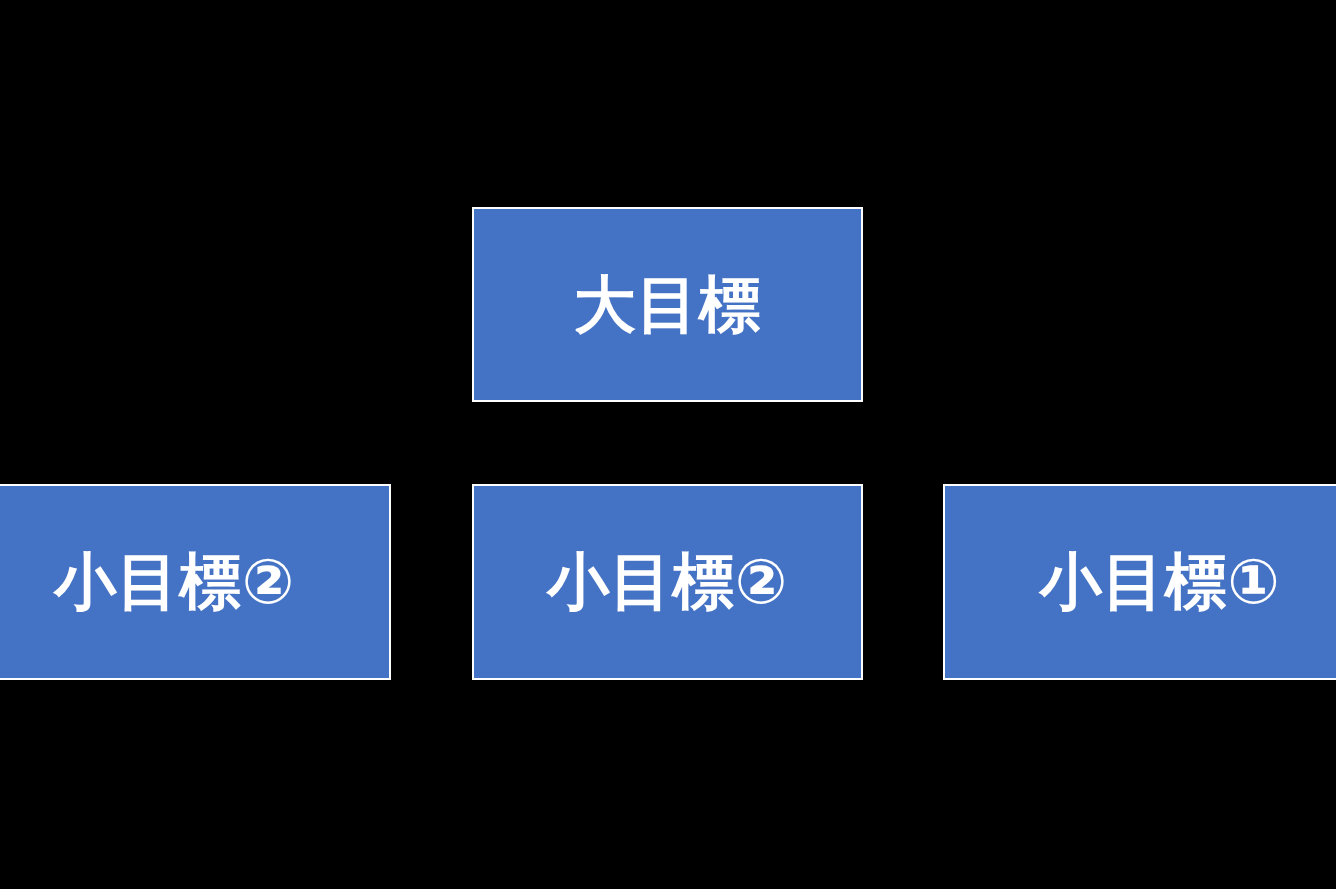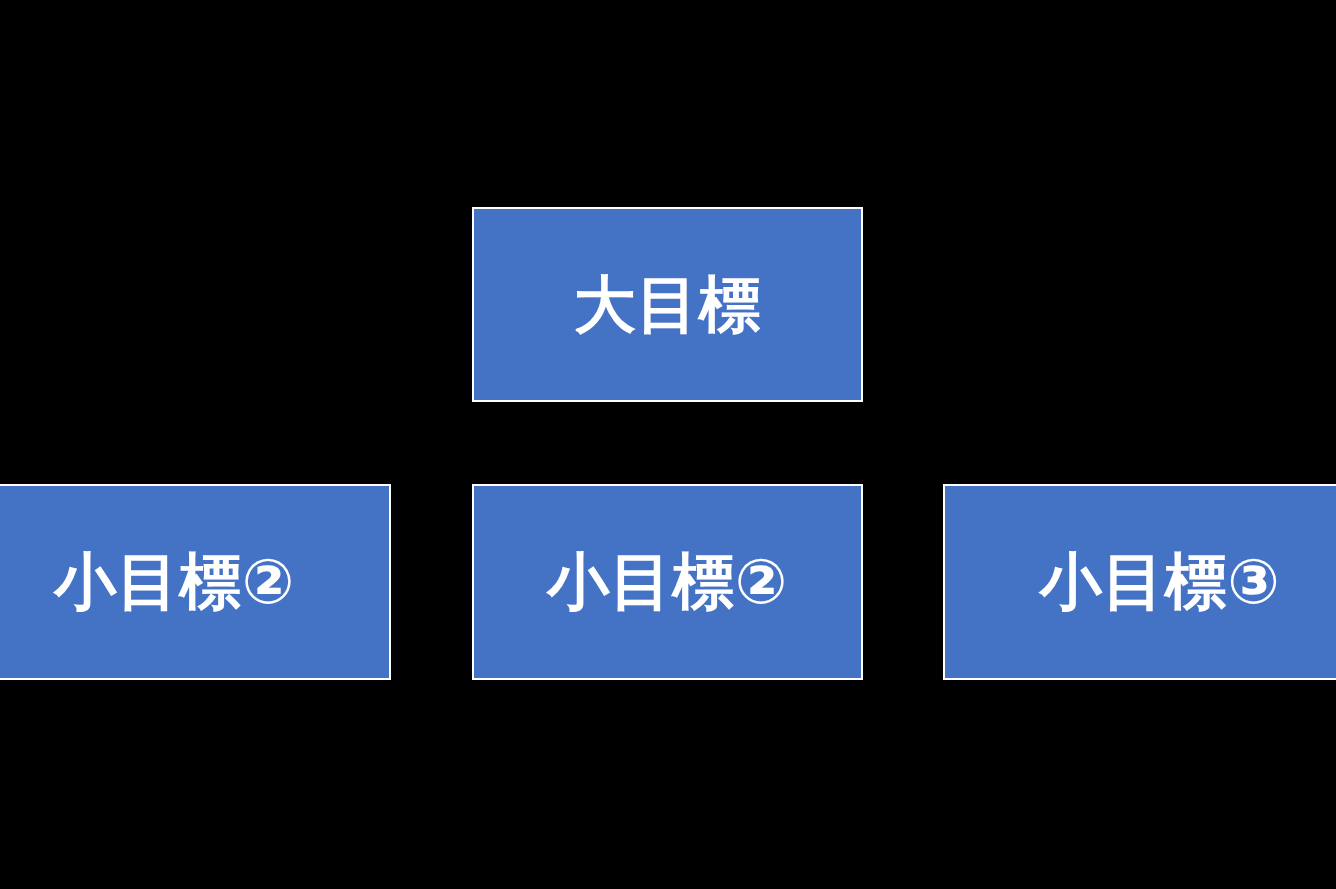--- a/index.html
+++ b/index.html
@@ -88,16 +88,16 @@
 
   <div class="node-box" id="box-subgoal-1">
     <span class="node-label">小目標②</span>
   </div>
 
   <div class="node-box" id="box-subgoal-2">
     <span class="node-label">小目標②</span>
   </div>
 
   <div class="node-box" id="box-subgoal-3">
-    <span class="node-label">小目標③</span>
+    <span class="node-label">小目標①</span>
   </div>
 
 </div>
 
 </body></html>

